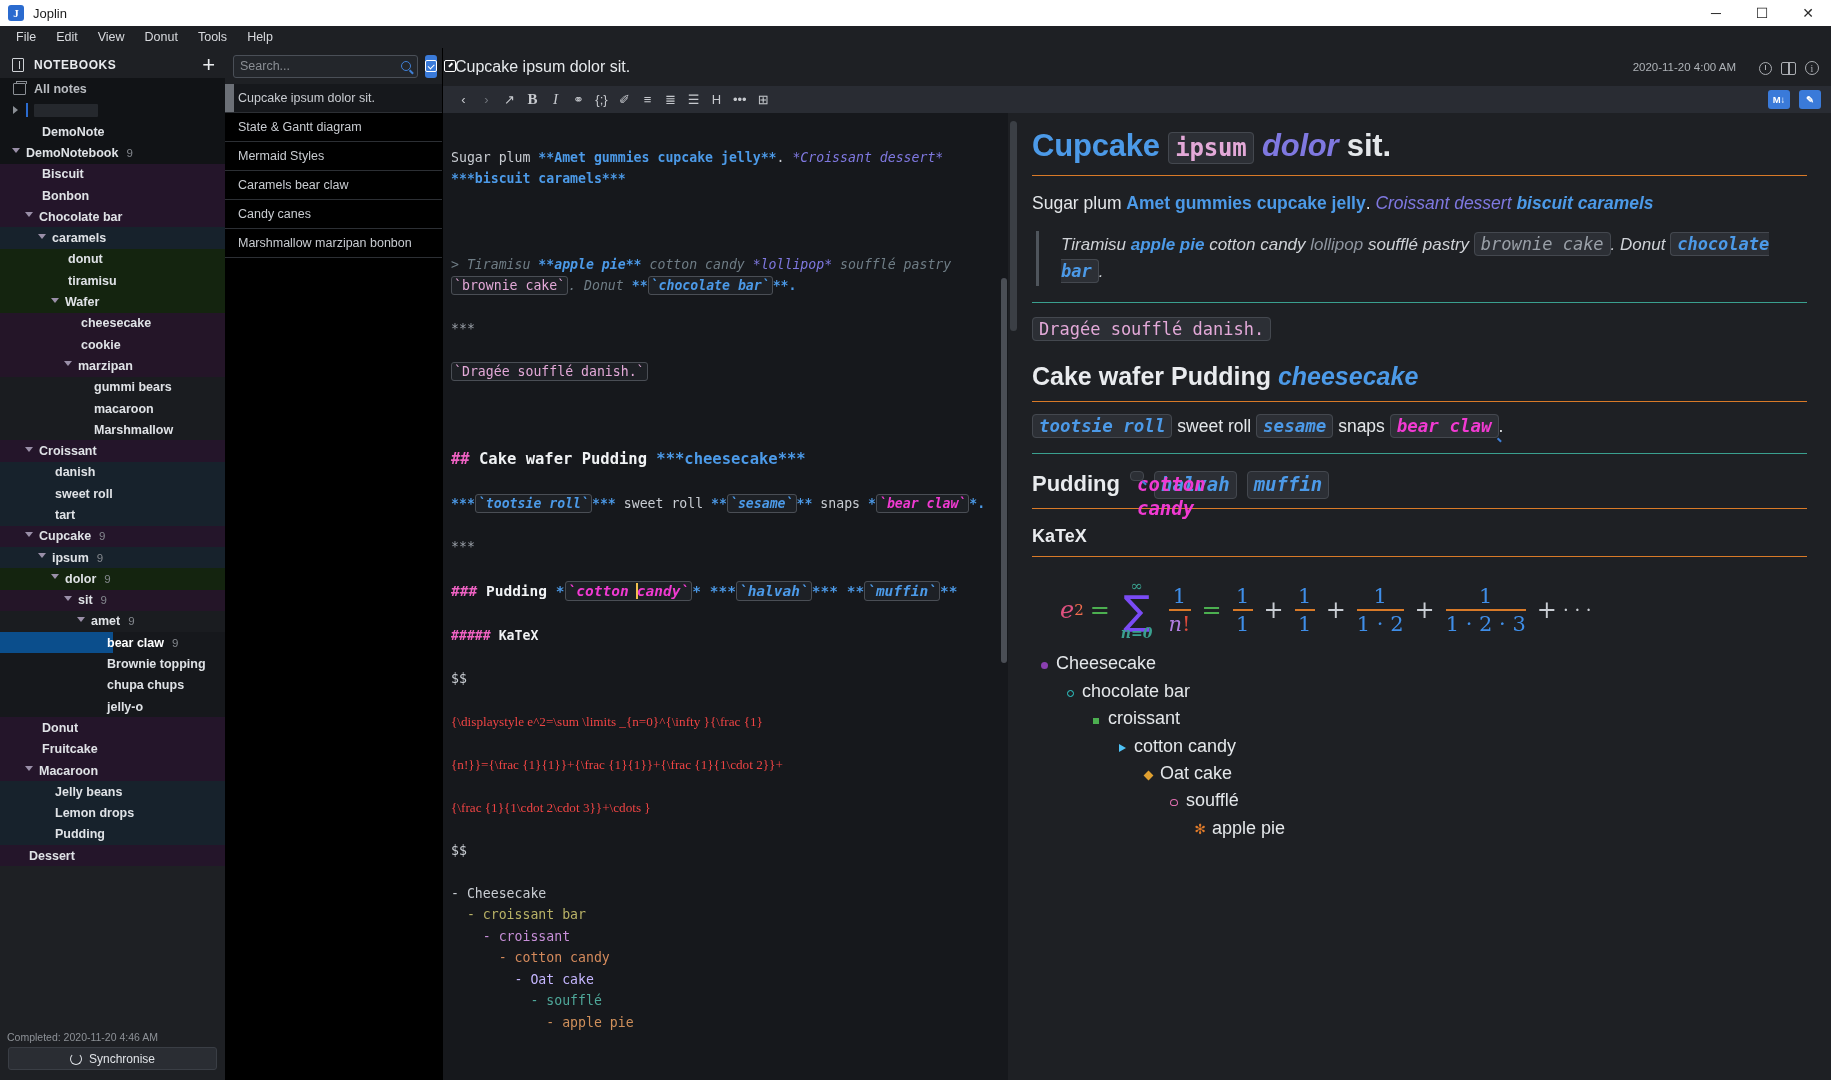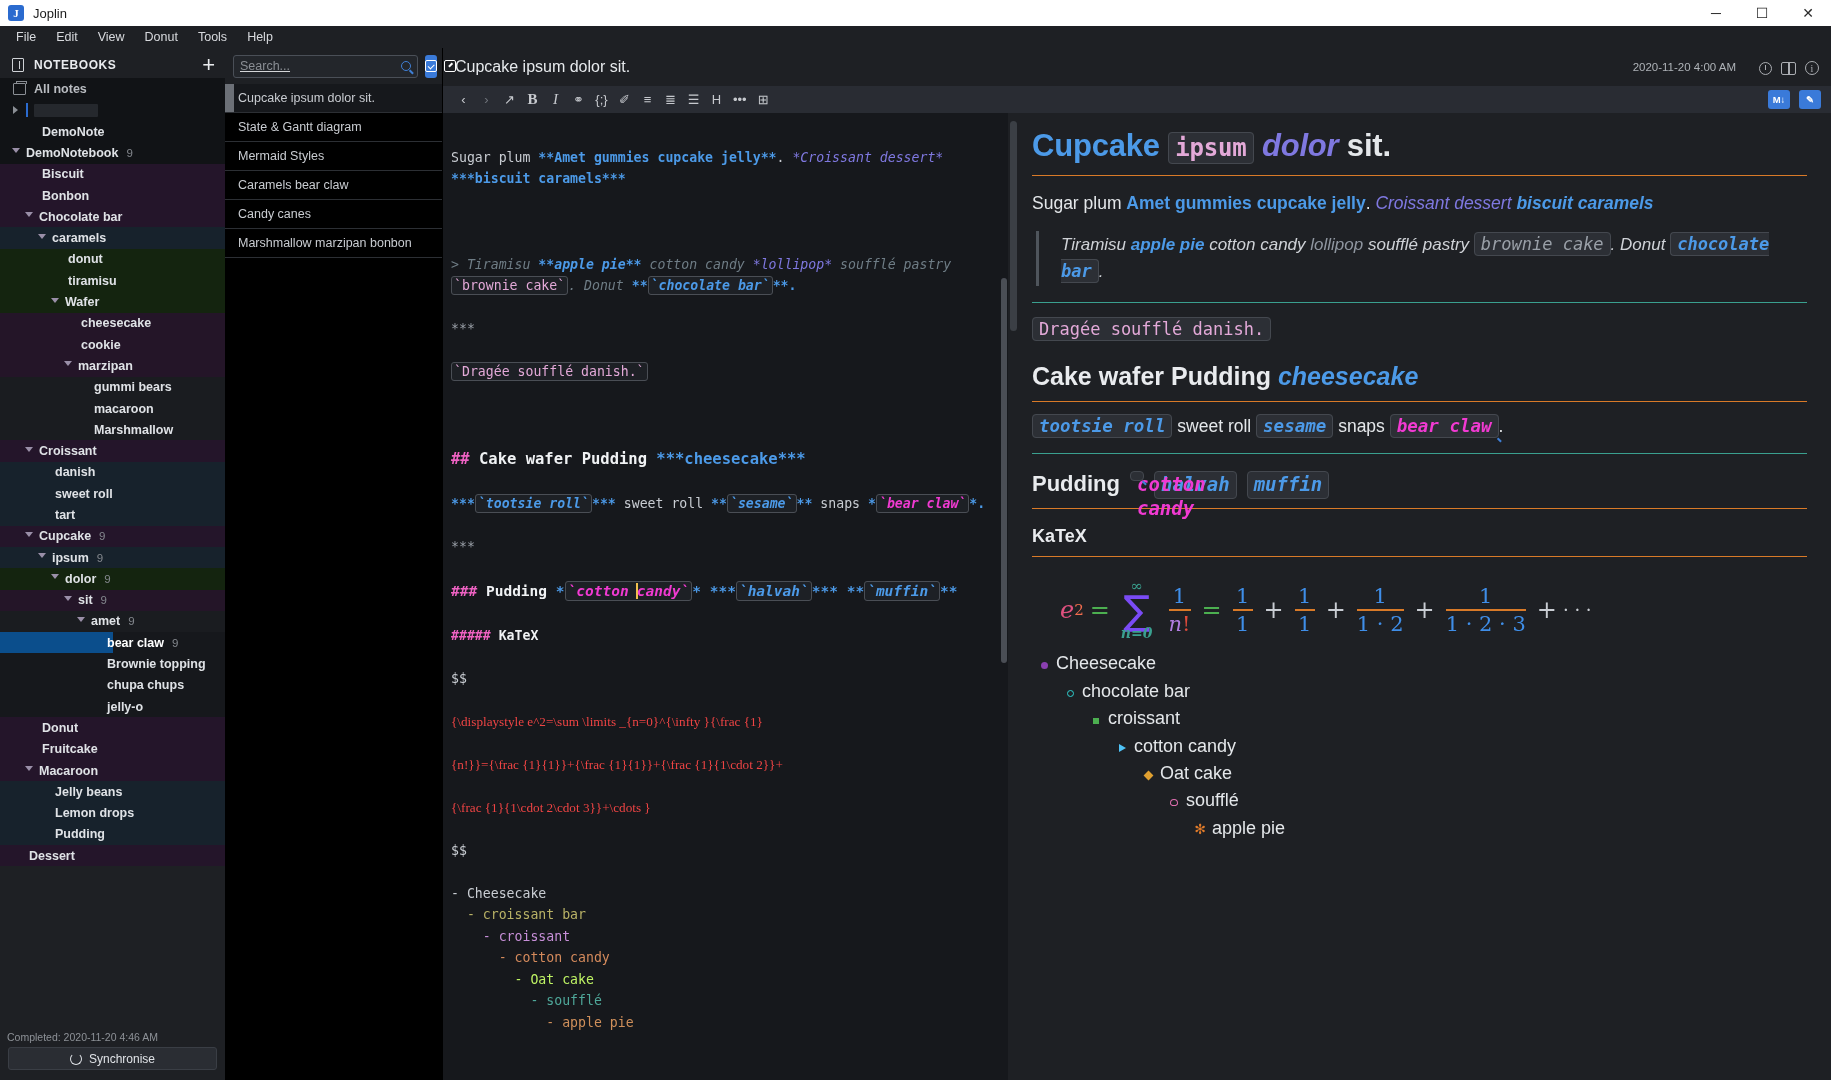--- a/index.html
+++ b/index.html
@@ -48,21 +48,21 @@
   .nb.sel .lbl { color:#ffffff; font-weight:bold; }
 
   #sb-status { font-size:10.5px; color:#8d9197; padding:6px 0 4px 7px; }
   #sync-wrap { padding:0 8px 10px 8px; }
   #sync-btn { height:23px; background:#2a2d33; border:1px solid #3a3e45; border-radius:3px; display:flex; align-items:center; justify-content:center; gap:7px; font-size:12px; color:#dfe2e6; }
   #sync-ico { width:12px; height:12px; border:1.6px solid #dfe2e6; border-radius:50%; border-top-color:transparent; }
 
   
   #notelist { width:218px; background:#1e2024; display:flex; flex-direction:column; border-right:1px solid #000; }
   #nl-toolbar { height:36px; display:flex; align-items:center; gap:7px; padding:0 8px; }
-  #search-box { flex:1; height:23px; background:#23262b; border:1px solid #4a4f57; border-radius:3px; display:flex; align-items:center; padding:0 6px;text-decoration:underline; }
+  #search-box { flex:1; height:23px; background:#23262b; border:1px solid #4a4f57; border-radius:3px; display:flex; align-items:center; padding:0 6px; }
   #search-box input { flex:1; background:transparent; border:none; outline:none; color:#d2d5d9; font-size:12.5px; font-family:"Liberation Sans",sans-serif; }
   #search-box input::placeholder { color:#8a8e94; }
   .mag { width:10px;height:10px;border:1.6px solid #3f7fd6;border-radius:50%; position:relative; flex:0 0 auto;}
   .mag:after{content:"";position:absolute;right:-4px;bottom:-3px;width:5px;height:1.6px;background:#3f7fd6;transform:rotate(45deg);}
   .nl-btn { width:23px; height:23px; background:#3a7ad9; border-radius:3px; display:flex; align-items:center; justify-content:center; }
   .nl-btn .gly { width:12px; height:12px; border:1.5px solid #fff; border-radius:2px; position:relative; }
   .nl-btn .gly.check:after{content:"";position:absolute;left:2px;top:3px;width:5px;height:2.5px;border-left:1.6px solid #fff;border-bottom:1.6px solid #fff;transform:rotate(-45deg);}
   .nl-btn .gly.pen:after{content:"";position:absolute;left:3px;top:3px;width:5px;height:1.6px;background:#fff;transform:rotate(-45deg);}
   #nl-items { flex:1; overflow:hidden; background:#000000; }
   .nitem { height:29px; display:flex; align-items:center; padding-left:13px; font-size:12.5px; color:#c9ccd1; border-bottom:1px solid #2c2f34; background:#000; position:relative; }
@@ -110,21 +110,21 @@
   .codemag { color:#f13ad2; border:1px solid #4a4e55; border-radius:3px; padding:1px 2px; background:#1d2025; font-weight:bold; font-style:italic; }
   .ital    { color:#7f78e0; font-style:italic; }
   .plain   { color:#c9cdd3; }
   .quote   { color:#6f7d86; font-style:italic; }
   .quoteb  { color:#4c9ae8; font-style:italic; font-weight:bold; }
   .stars   { color:#9aa0a8; }
   .starsb  { color:#4c9ae8; font-weight:bold; }
   .ltx     { color:#ef4444;font-family:Liberation Serif, serif; }
   .ltxw    { color:#c9cdd3; }
   .li1 { color:#c9cdd3; } .li2 { color:#b9b266; } .li3 { color:#c78fd8; }
-  .li4 { color:#d48a5c; } .li5 { color:#bef264; } .li6 { color:#4fa89a; }
+  .li4 { color:#d48a5c; } .li5 { color:#c4b5fd; } .li6 { color:#4fa89a; }
   .li7 { color:#cf8f5a; }
   #caret { display:inline-block; width:1.5px; height:16px; background:#f2c14e; vertical-align:-3px; margin:0 -1px; }
   .srcscroll { position:absolute; right:1px; top:165px; width:6px; height:385px; background:#4a4e55; border-radius:3px; }
 
   
   #prevpane { flex:1; background:#1e2024; overflow:hidden; position:relative; padding:14px 24px 0 24px; min-width:0; }
   .prevscroll { position:absolute; left:2px; top:8px; width:7px; height:210px; background:#3b3f45; border-radius:4px; }
   #prevpane h1 { font-size:31px; font-weight:bold; color:#e9ebee; line-height:1.25; letter-spacing:-.2px; }
   #prevpane h2 { font-size:25px; font-weight:bold; color:#e9ebee; line-height:1.25; }
   #prevpane h3 { font-size:22px; font-weight:bold; color:#e9ebee; line-height:1.25; }

